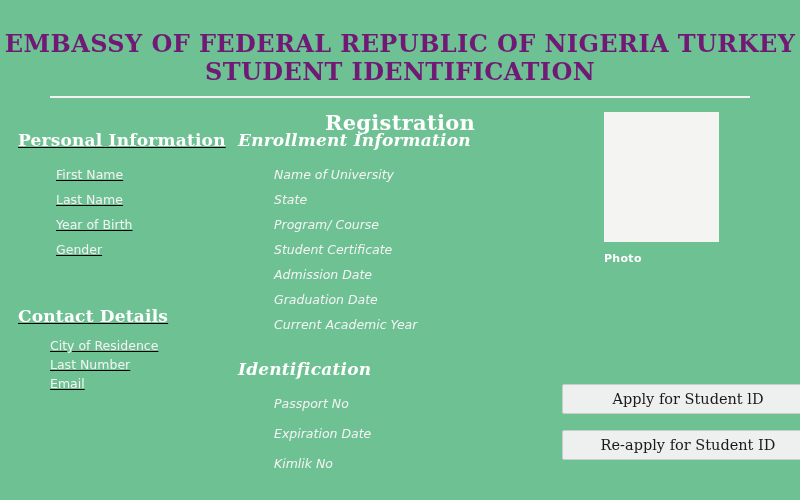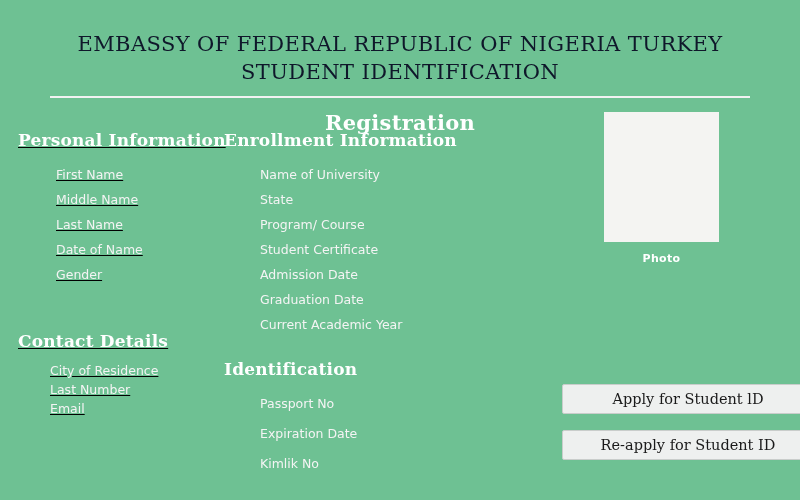--- a/index.html
+++ b/index.html
@@ -20,24 +20,24 @@
     height: 500px;
     box-sizing: border-box;
   }
 
   
   .header {
     padding-top: 30px;
     text-align: center;
   }
   .header-line1, .header-line2 {
-    color: #0f172a;
+    color: #701a75;
     font-family: "DejaVu Serif", serif;
-    font-weight: normal;
-    font-size: 21px;
+    font-weight: bold;
+    font-size: 24px;
     letter-spacing: 0.4px;
     line-height: 28px;
   }
   .header-rule {
     width: 700px;
     height: 2px;
     background: #f2f2f2;
     margin: 10px auto 0 auto;
   }
 
@@ -50,21 +50,21 @@
     font-size: 21px;
     margin-top: 12px;
     letter-spacing: 0.3px;
   }
 
   
   .col {
     position: absolute;
   }
   .col-left   { left: 18px;  top: 130px; width: 210px; text-decoration: underline; }
-  .col-mid    { left: 224px; top: 130px; width: 340px; }
+  .col-mid    { left: 238px; top: 130px; width: 340px; font-style: italic; }
   .col-right  { left: 600px; top: 112px; width: 190px; }
 
   .group-title {
     color: #ffffff;
     font-family: "DejaVu Serif", serif;
     font-weight: bold;
     font-size: 17px;
     letter-spacing: 0.2px;
     margin-bottom: 12px;
   }
@@ -88,21 +88,21 @@
   .photo-box {
     width: 115px;
     height: 130px;
     background: #f4f4f2;
     margin-left: 4px;
   }
   .photo-caption {
     color: #ffffff;
     font-size: 11px;
     font-weight: bold;
-    text-align: center;
+    text-align: left;
     width: 115px;
     margin-left: 4px;
     margin-top: 10px;
     letter-spacing: 0.3px;
   }
 
   
   .btn {
     position: absolute;
     width: 252px;
@@ -131,23 +131,22 @@
     <div class="header-line1">EMBASSY OF FEDERAL REPUBLIC OF NIGERIA TURKEY</div>
     <div class="header-line2">STUDENT IDENTIFICATION</div>
     <div class="header-rule"></div>
   </div>
 
   <div class="registration-title">Registration</div>
 
   <div class="col col-left">
     <div class="group-title">Personal Information</div>
     <div class="field-label">First Name</div>
-    <div class="field-label">Middle Name</div>
     <div class="field-label">Last  Name</div>
-    <div class="field-label">Date of Name</div>
+    <div class="field-label">Year of Birth</div>
     <div class="field-label">Gender</div>
 
     <div class="group-title contact">Contact Details</div>
     <div class="field-label tight">City of Residence</div>
     <div class="field-label tight">Last Number</div>
     <div class="field-label tight">Email</div>
   </div>
 
   <div class="col col-mid">
     <div class="group-title">Enrollment Information</div>

